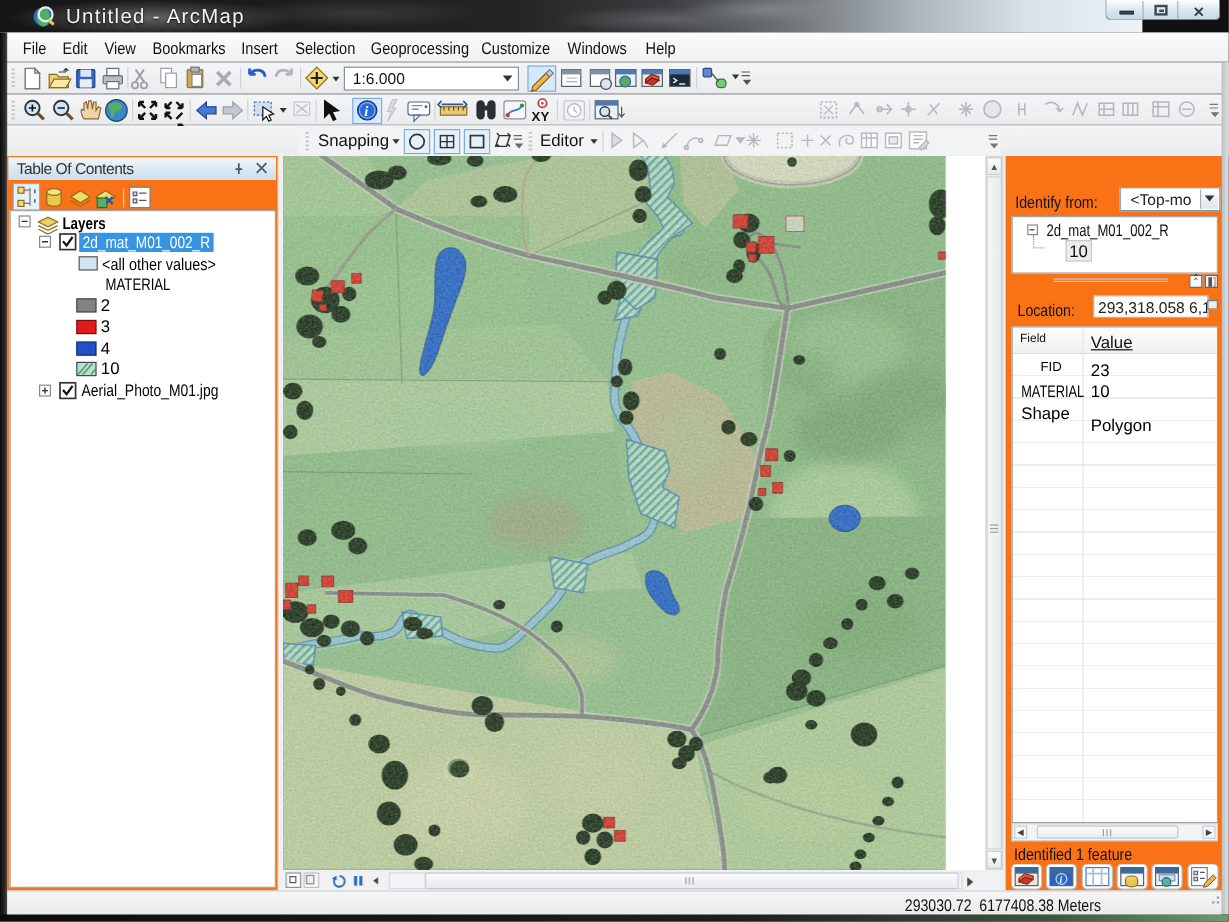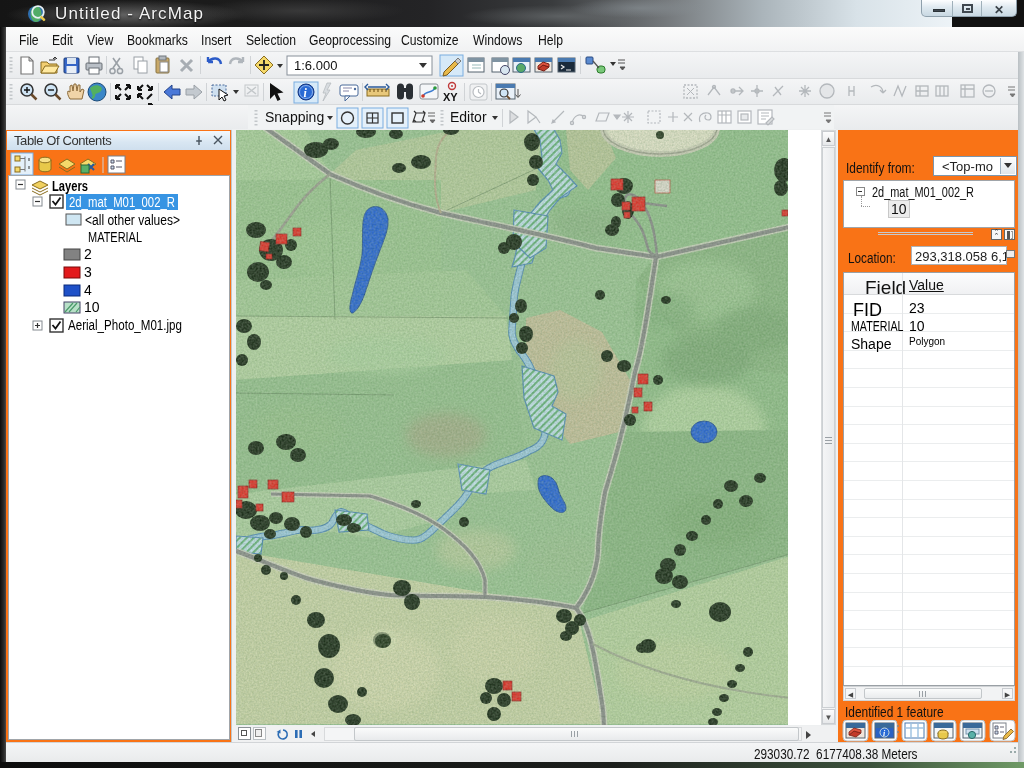--- a/index.html
+++ b/index.html
@@ -675,30 +675,30 @@
 
   <div class="abs" style="left:10px;top:120px;font-size:14px;color:#111;transform:scaleX(.84);transform-origin:0 0;">Location:</div>
   <div class="whitebox" style="left:73px;top:116px;width:96px;height:19px;border-color:#aeb2b6;overflow:hidden;">
     <div class="abs" style="left:3px;top:2px;font-size:13px;color:#222;white-space:nowrap;">293,318.058  6,1ɂ</div>
   </div>
   <div class="abs" style="right:3px;top:120px;width:9px;height:8px;border:1px solid #777;background:#eee;"></div>
 
   <div class="whitebox" id="idtable" style="left:5px;top:142px;width:172px;height:414px;border-color:#9aa0a5;overflow:hidden;">
     <div class="abs" style="left:0;top:22px;width:100%;height:392px;background:repeating-linear-gradient(#fff 0,#fff 17.6px,#ebedee 17.6px,#ebedee 18.6px);"></div>
     <div class="abs" style="left:0;top:0;width:100%;height:22px;background:linear-gradient(#fcfcfd,#f0f1f3);border-bottom:1px solid #d8dadc;">
-      <span class="abs" style="left:21px;top:4px;font-size:19px;color:#111;">Field</span>
+      <span class="abs" style="left:6px;top:4px;font-size:10px;color:#111;">Field</span>
       <span class="abs" style="left:65px;top:4px;font-size:14px;color:#111;text-decoration:underline;">Value</span>
     </div>
     <div class="abs" style="left:58px;top:0;width:1px;height:100%;background:#e4e6e8;"></div>
-    <span class="abs" style="left:9px;top:27px;font-size:18px;">FID</span>
+    <span class="abs" style="left:23px;top:27px;font-size:11px;">FID</span>
       <span class="abs" style="left:65px;top:27px;font-size:14px;">23</span>
     <span class="abs" style="left:7px;top:45px;font-size:14px;transform:scaleX(.76);transform-origin:0 0;">MATERIAL</span>
       <span class="abs" style="left:65px;top:45px;font-size:14px;">10</span>
     <span class="abs" style="left:7px;top:63px;font-size:14px;">Shape</span>
-      <span class="abs" style="left:65px;top:63px;font-size:10px;">Polygon</span>
+      <span class="abs" style="left:65px;top:73px;font-size:14px;">Polygon</span>
   </div>
 
   <div class="abs" style="left:5px;top:556px;width:172px;height:15px;background:#f2f3f4;border:1px solid #d0d3d6;">
     <div class="abs" style="left:1px;top:1px;width:11px;height:11px;background:#f6f7f8;border:1px solid #c9ccd0;font-size:7px;line-height:11px;text-align:center;color:#444;">◀</div>
     <div class="abs" style="right:1px;top:1px;width:11px;height:11px;background:#f6f7f8;border:1px solid #c9ccd0;font-size:7px;line-height:11px;text-align:center;color:#444;">▶</div>
     <div class="abs" style="left:20px;top:1px;width:118px;height:11px;background:linear-gradient(#fbfcfc,#e9ebed);border:1px solid #c3c7ca;border-radius:2px;"></div>
     <div class="abs" style="left:75px;top:4px;width:1px;height:6px;background:#9aa0a5;box-shadow:3px 0 0 #9aa0a5,6px 0 0 #9aa0a5;"></div>
   </div>
 
   <div class="abs" style="left:7px;top:574px;font-size:14px;color:#111;transform:scaleX(.85);transform-origin:0 0;white-space:nowrap;">Identified 1 feature</div>

